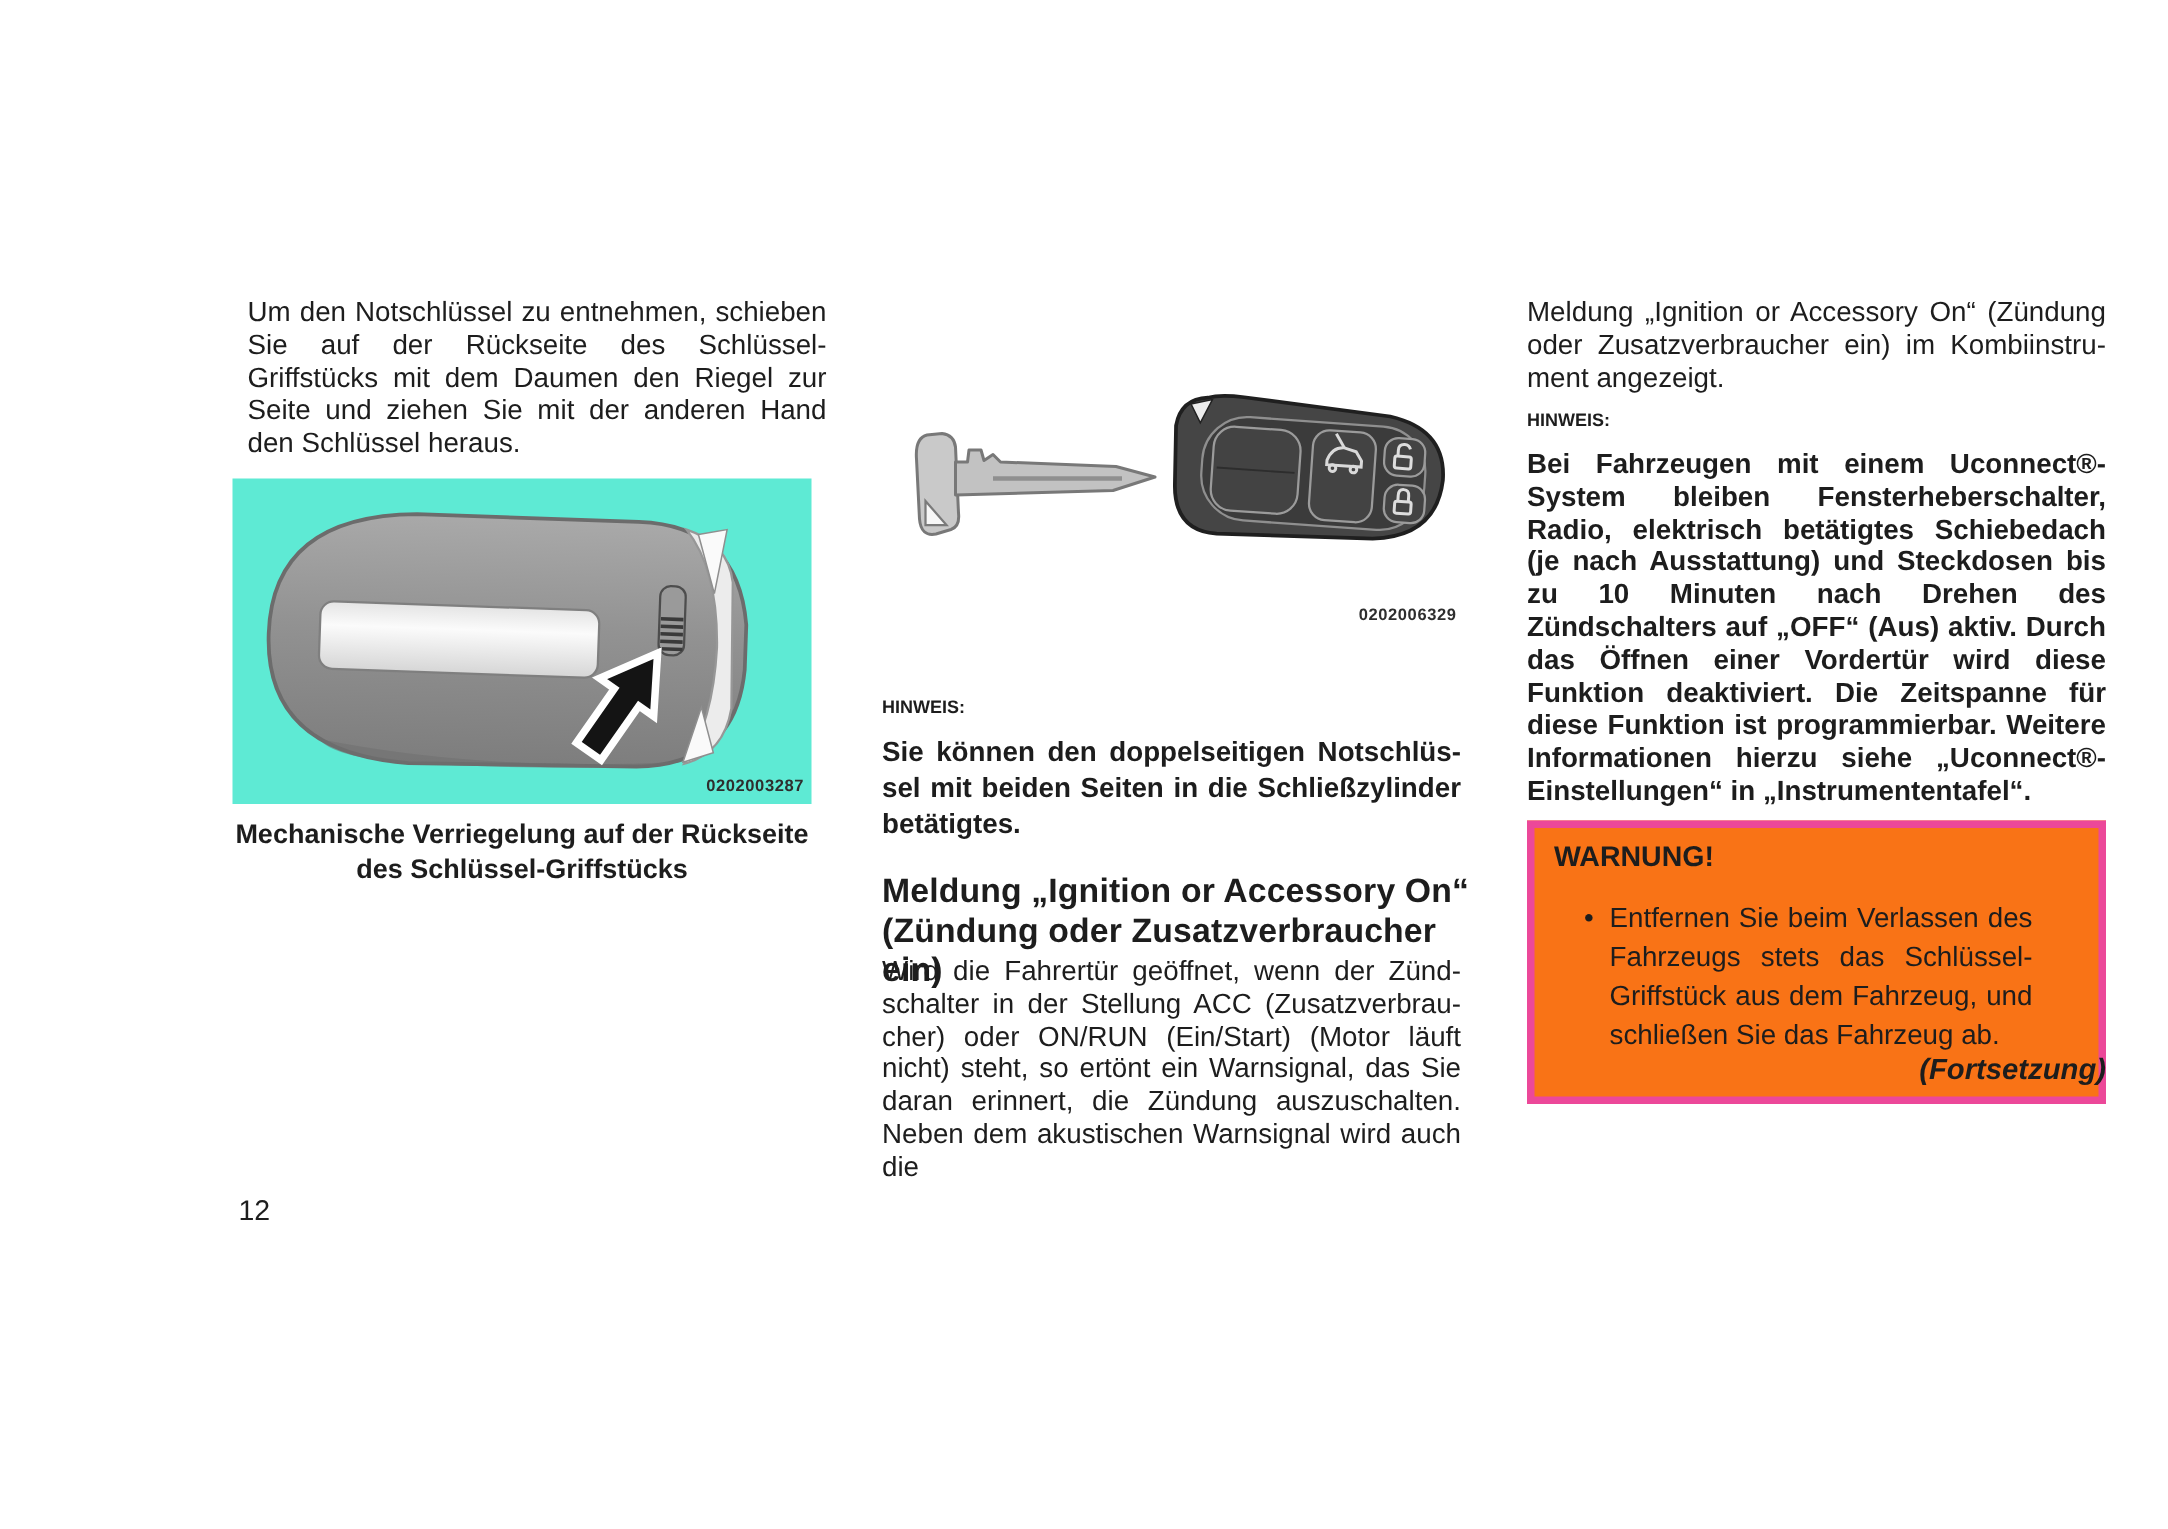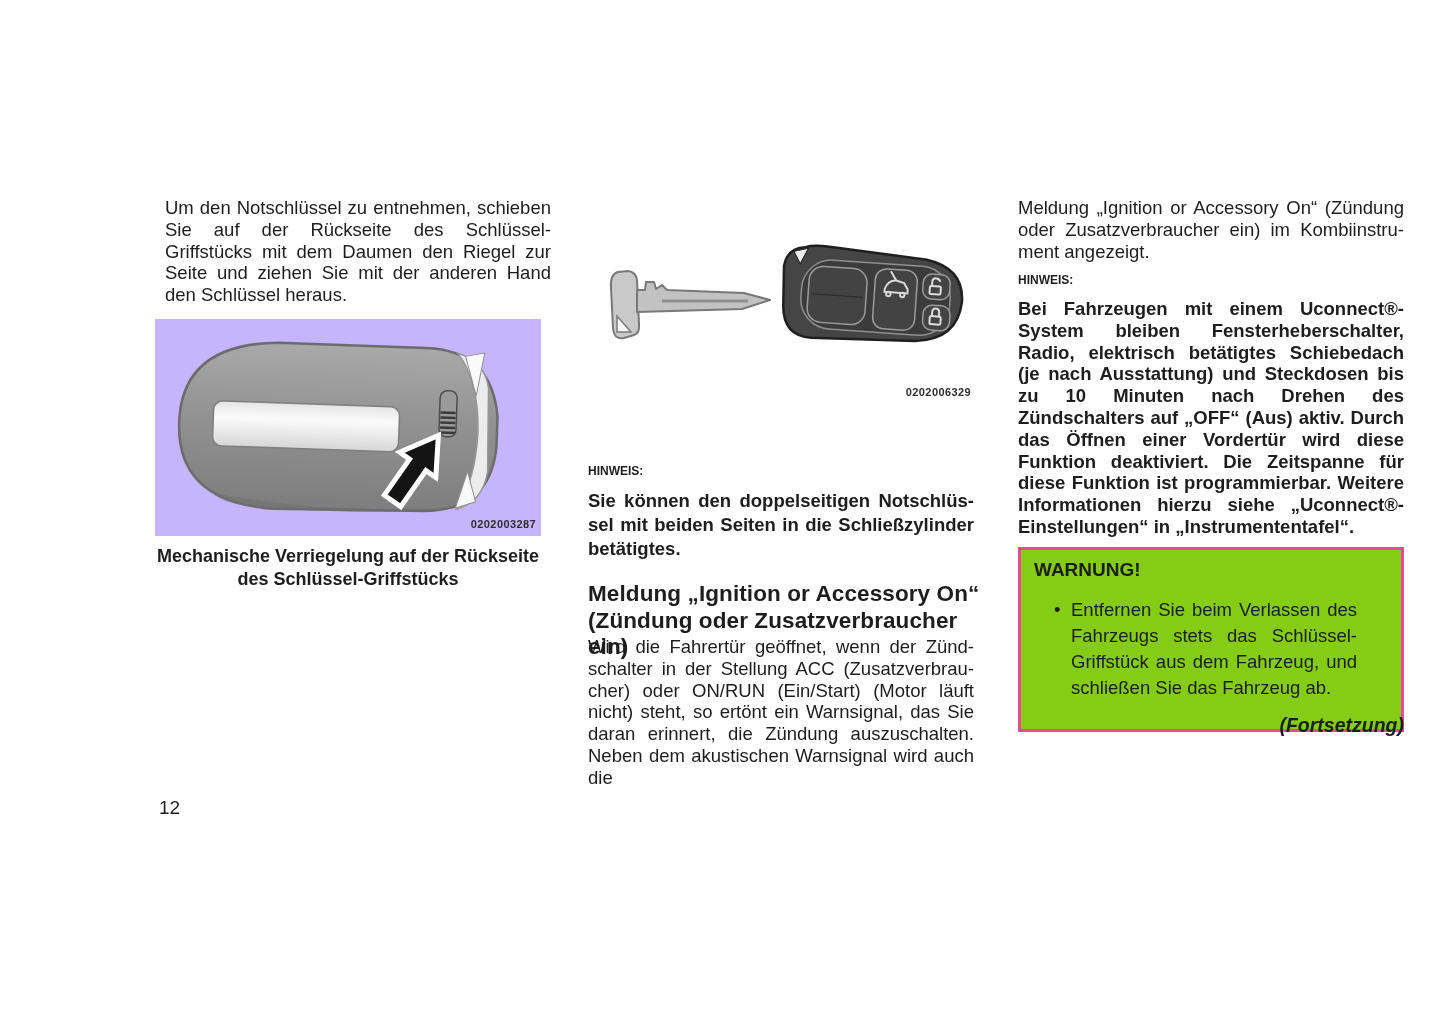--- a/index.html
+++ b/index.html
@@ -17,29 +17,29 @@
   .bold { font-weight:bold; }
   .note-label { font-size:12px; font-weight:bold; margin:0; }
   .caption {
     font-size:18px; font-weight:bold; text-align:center;
     line-height:23px; margin:0;
   }
   .heading {
     font-size:22.5px; font-weight:bold; line-height:26.5px;
     margin:0; letter-spacing:0.1px;
   }
-  .figure-box { background:#c4b5fd; }
+  .figure-box { background:#5eead4; }
   .figure-box.white { background:#ffffff; }
   .fig-code {
     position:absolute; font-size:11px; font-weight:bold;
     color:#2e2e2e; letter-spacing:0.4px;
   }
   .warning-box {
-    border:3px solid #ec4899; box-sizing:border-box;
-    padding:7px 28px 12px 10px; background:#84cc16;
+    border:5px solid #ec4899; box-sizing:border-box;
+    padding:7px 28px 12px 10px; background:#f97316;
   }
   .warning-title { font-size:19px; font-weight:bold; margin:2px 0 7px 3px; }
   .warning-list { margin:16px; padding:0 0 0 7px; list-style:none; }
   .warning-list li {
     position:relative; padding-left:17px; font-size:18.5px;
     line-height:26px; text-align:justify; hyphens:manual;
   }
   .warning-list li::before { content:"\2022"; position:absolute; left:0; top:0; }
   .fortsetzung {
     font-size:19.5px; font-weight:bold; font-style:italic;
@@ -93,21 +93,21 @@
         </g>
       </g>
     </svg>
     <span class="fig-code" style="right:5px; bottom:6px;">0202003287</span>
   </figure>
 
   <p class="abs caption" style="left:150px; top:545px; width:396px;">Mechanische Verriegelung auf der Rückseite des Schlüssel-Griffstücks</p>
 
   <p class="abs page-number" style="left:155px; top:793px;">12</p>
 
-  <figure class="abs figure-box white" style="left:588px; top:220px; width:386px; height:182px; margin:0;">
+  <figure class="abs figure-box white" style="left:588px; top:238px; width:386px; height:182px; margin:0;">
     <svg width="386" height="182" viewBox="0 0 386 182">
 
       <g>
         <path d="M30 52 Q22 54 23 68 L25 108 Q26 120 36 118 L46 115 Q52 113 51 104 L49 60 Q48 52 40 51 Z" fill="#c9c9c9" stroke="#787878" stroke-width="2"></path>
         <polygon points="29,96 43,112 29,112" fill="#f7f7f7" stroke="#7a7a7a" stroke-width="1.5"></polygon>
         <path d="M49 70 L57 70 L58 62 L66 62 L68 69 L74 65 L79 70 L156 73 L182 80 L154 89 L49 92 Z" fill="#c2c2c2" stroke="#787878" stroke-width="2" stroke-linejoin="round"></path>
         <line x1="74" y1="81" x2="160" y2="81" stroke="#8f8f8f" stroke-width="3"></line>
       </g>
 
       <g transform="rotate(4 285 78)">
@@ -157,15 +157,15 @@
 
   <p class="abs body-text bold" style="left:1018px; top:298px; width:386px;">Bei Fahrzeugen mit einem Uconnect®-System bleiben Fensterheberschalter, Radio, elekt­risch betätigtes Schiebedach (je nach Ausstat­tung) und Steckdosen bis zu 10 Minuten nach Drehen des Zündschalters auf „OFF“ (Aus) aktiv. Durch das Öffnen einer Vordertür wird diese Funktion deaktiviert. Die Zeitspanne für diese Funktion ist programmierbar. Weitere Informationen hierzu siehe „Uconnect®-Einstellungen“ in „Instrumenten­tafel“.</p>
 
   <div class="abs warning-box" style="left:1018px; top:547px; width:386px;">
     <p class="warning-title">WARNUNG!</p>
     <ul class="warning-list">
       <li>Entfernen Sie beim Verlassen des Fahr­zeugs stets das Schlüssel-Griffstück aus dem Fahrzeug, und schließen Sie das Fahrzeug ab.</li>
     </ul>
   </div>
 
-  <p class="abs fortsetzung" style="left:1018px; top:702px; width:386px;margin-top:12px;">(Fortsetzung)</p>
+  <p class="abs fortsetzung" style="left:1018px; top:702px; width:386px;">(Fortsetzung)</p>
 
 </div>
 
 </body></html>

